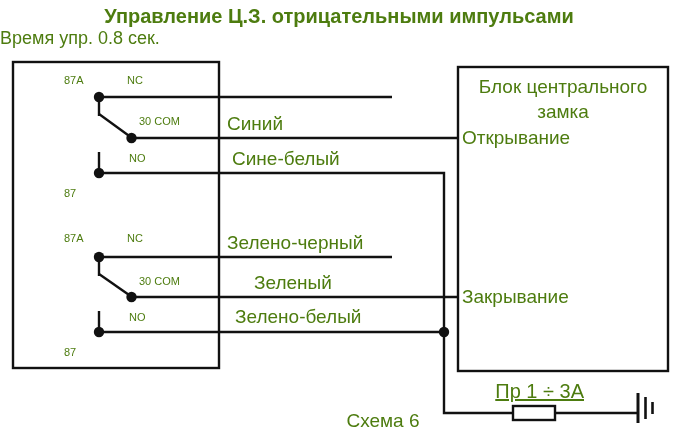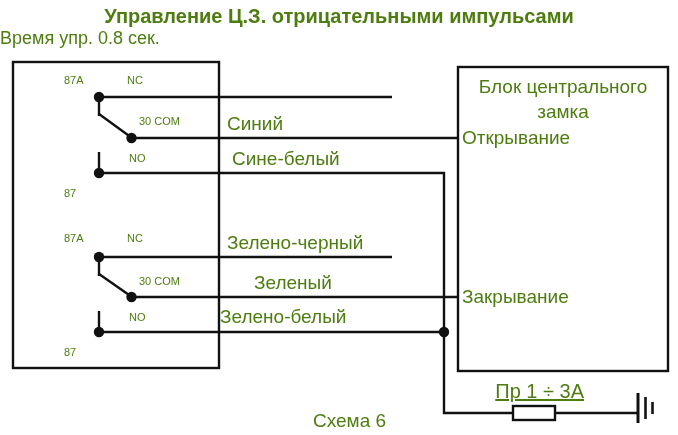--- a/index.html
+++ b/index.html
@@ -11,21 +11,21 @@
   .lbl{position:absolute;font-size:19px;line-height:22px;white-space:nowrap;}
   .pin{position:absolute;font-size:11px;line-height:19px;white-space:nowrap;}
   .title{position:absolute;left:0;top:5px;width:678px;text-align:center;
          font-size:20px;font-weight:bold;line-height:23px;}
   .subtitle{position:absolute;left:0;top:28px;width:678px;text-align:left;
          font-size:18px;line-height:21px;}
   .clb-title{position:absolute;left:462px;top:74px;width:202px;text-align:center;
          font-size:19px;line-height:25px;}
   .fuse-lbl{position:absolute;left:488px;top:380px;width:96px;text-align:right;
          font-size:20px;line-height:22px;text-decoration:underline;}
-  .caption{position:absolute;left:313px;top:410px;width:140px;
+  .caption{position:absolute;left:313px;top:410px;width:140px;text-align:center;
          font-size:19px;line-height:22px;}
 </style>
 </head>
 <body>
 
 <div class="canvas">
 
   <svg width="678" height="435" viewBox="0 0 678 435">
     <g stroke="#111" stroke-width="2.4" fill="none">
 
@@ -84,21 +84,21 @@
   <div class="pin" style="left:64px;top:229px;">87A</div>
   <div class="pin" style="left:127px;top:229px;">NC</div>
   <div class="pin" style="left:139px;top:272px;">30 COM</div>
   <div class="pin" style="left:129px;top:308px;">NO</div>
   <div class="pin" style="left:64px;top:343px;">87</div>
 
   <div class="lbl" style="left:227px;top:113px;">Синий</div>
   <div class="lbl" style="left:232px;top:148px;">Сине-белый</div>
   <div class="lbl" style="left:227px;top:232px;text-align:center;">Зелено-черный</div>
   <div class="lbl" style="left:227px;top:272px;margin-left:27px;">Зеленый</div>
-  <div class="lbl" style="left:220px;top:306px;">Зелено-белый</div>
+  <div class="lbl" style="left:235px;top:306px;">Зелено-белый</div>
 
   <div class="clb-title">
     <div>Блок центрального</div>
     <div>замка</div>
   </div>
   <div class="lbl" style="left:462px;top:127px;">Открывание</div>
   <div class="lbl" style="left:462px;top:286px;">Закрывание</div>
 
   <div class="fuse-lbl">Пр 1 ÷ 3А</div>
   <div class="caption">Схема 6</div>

